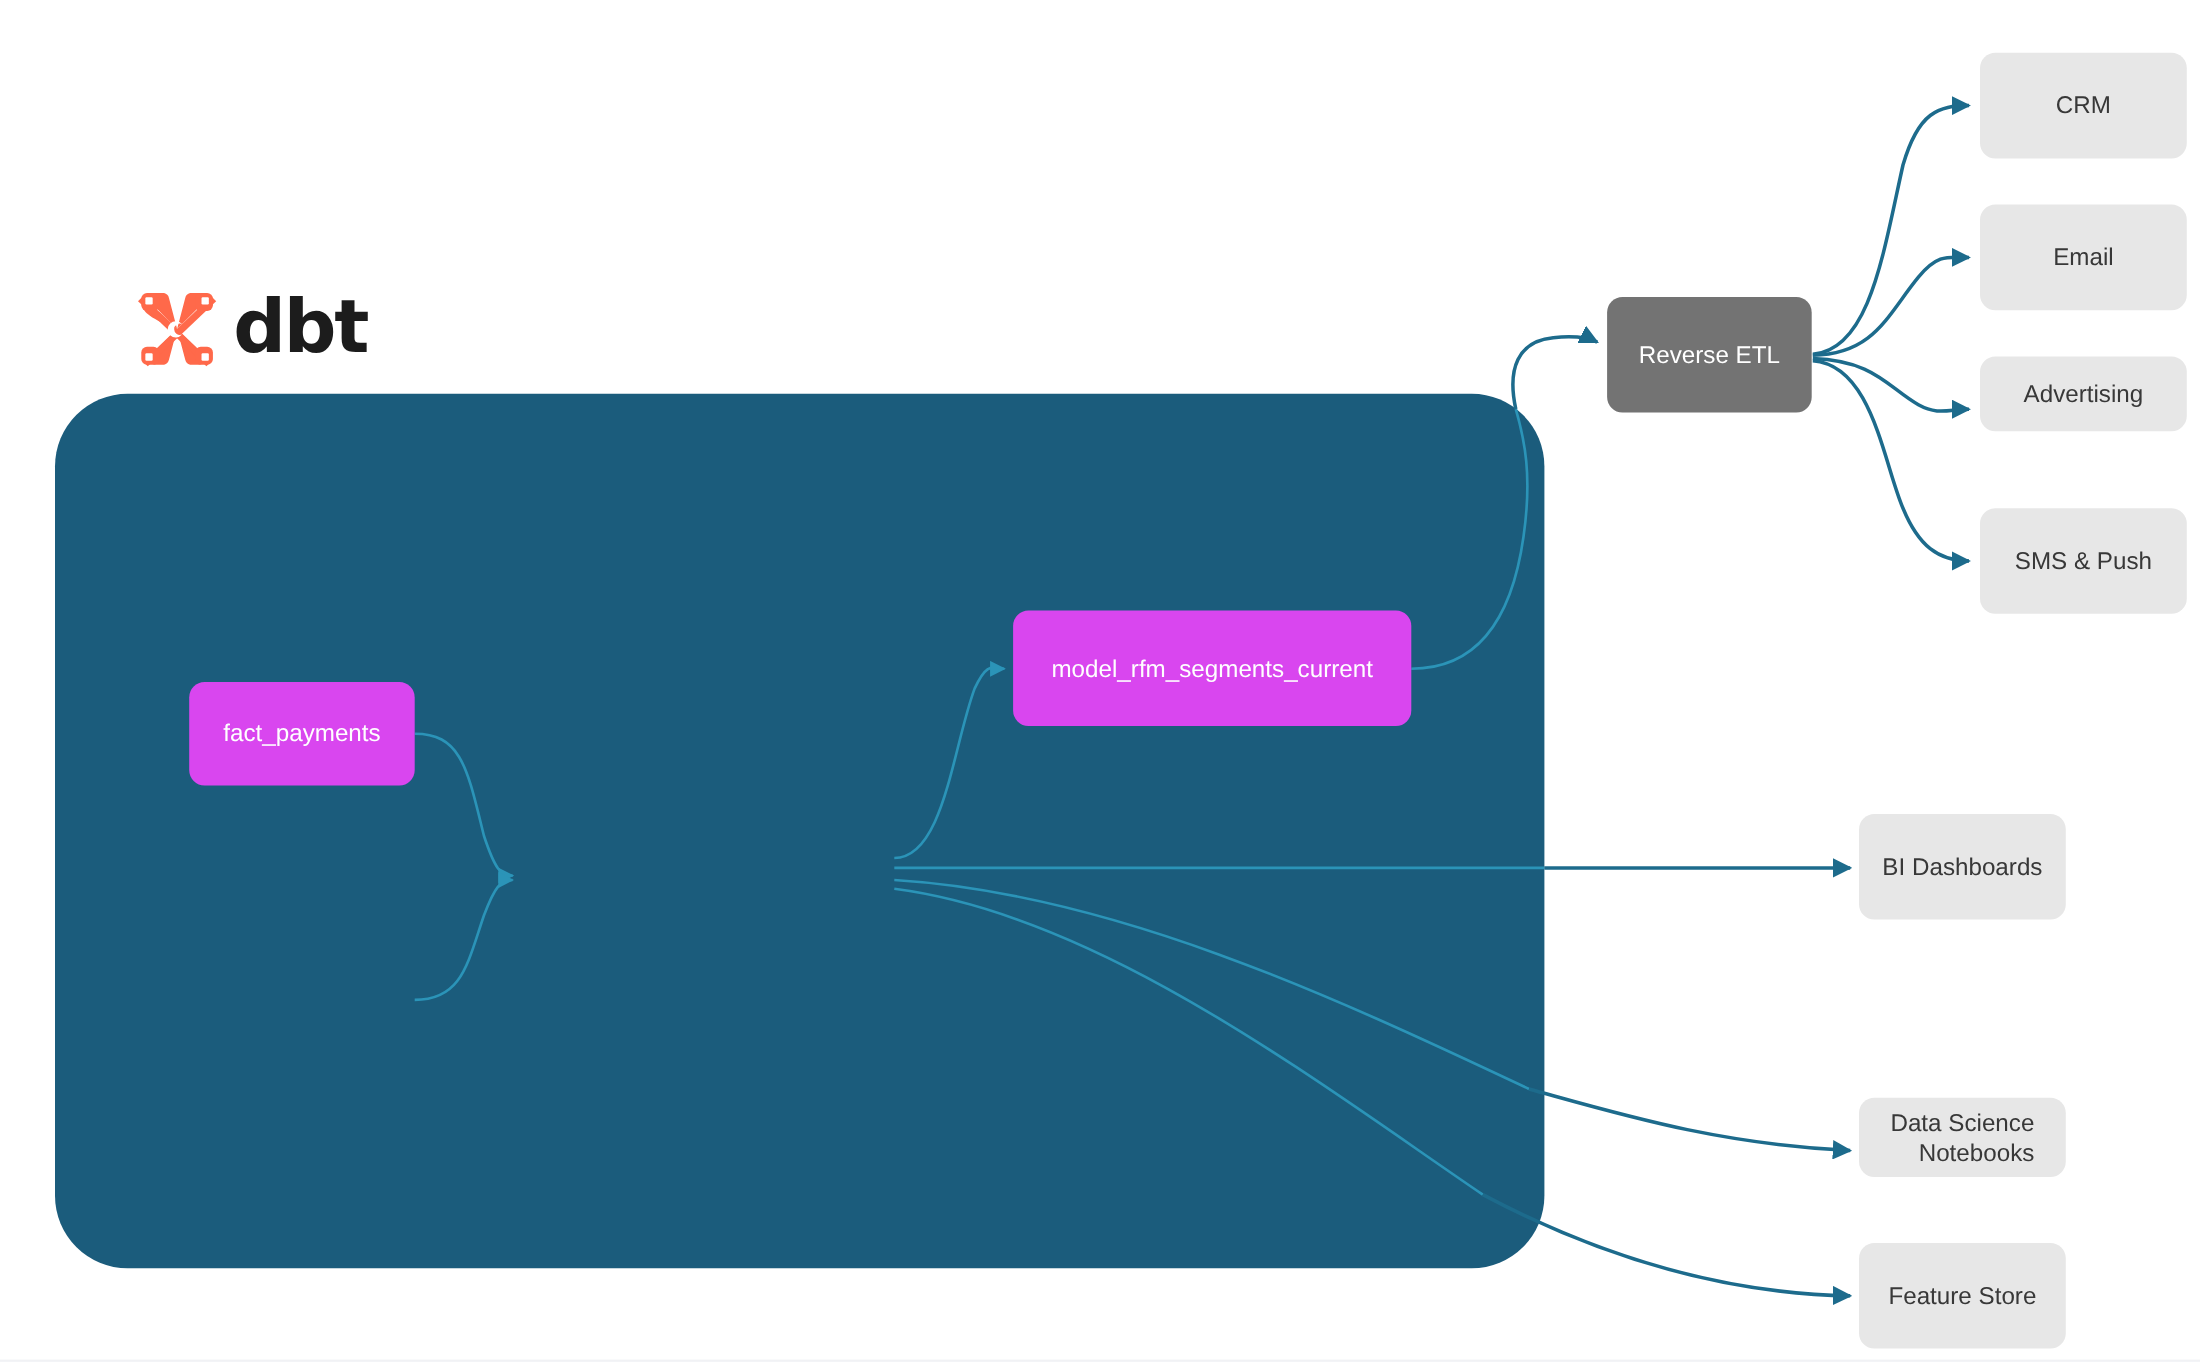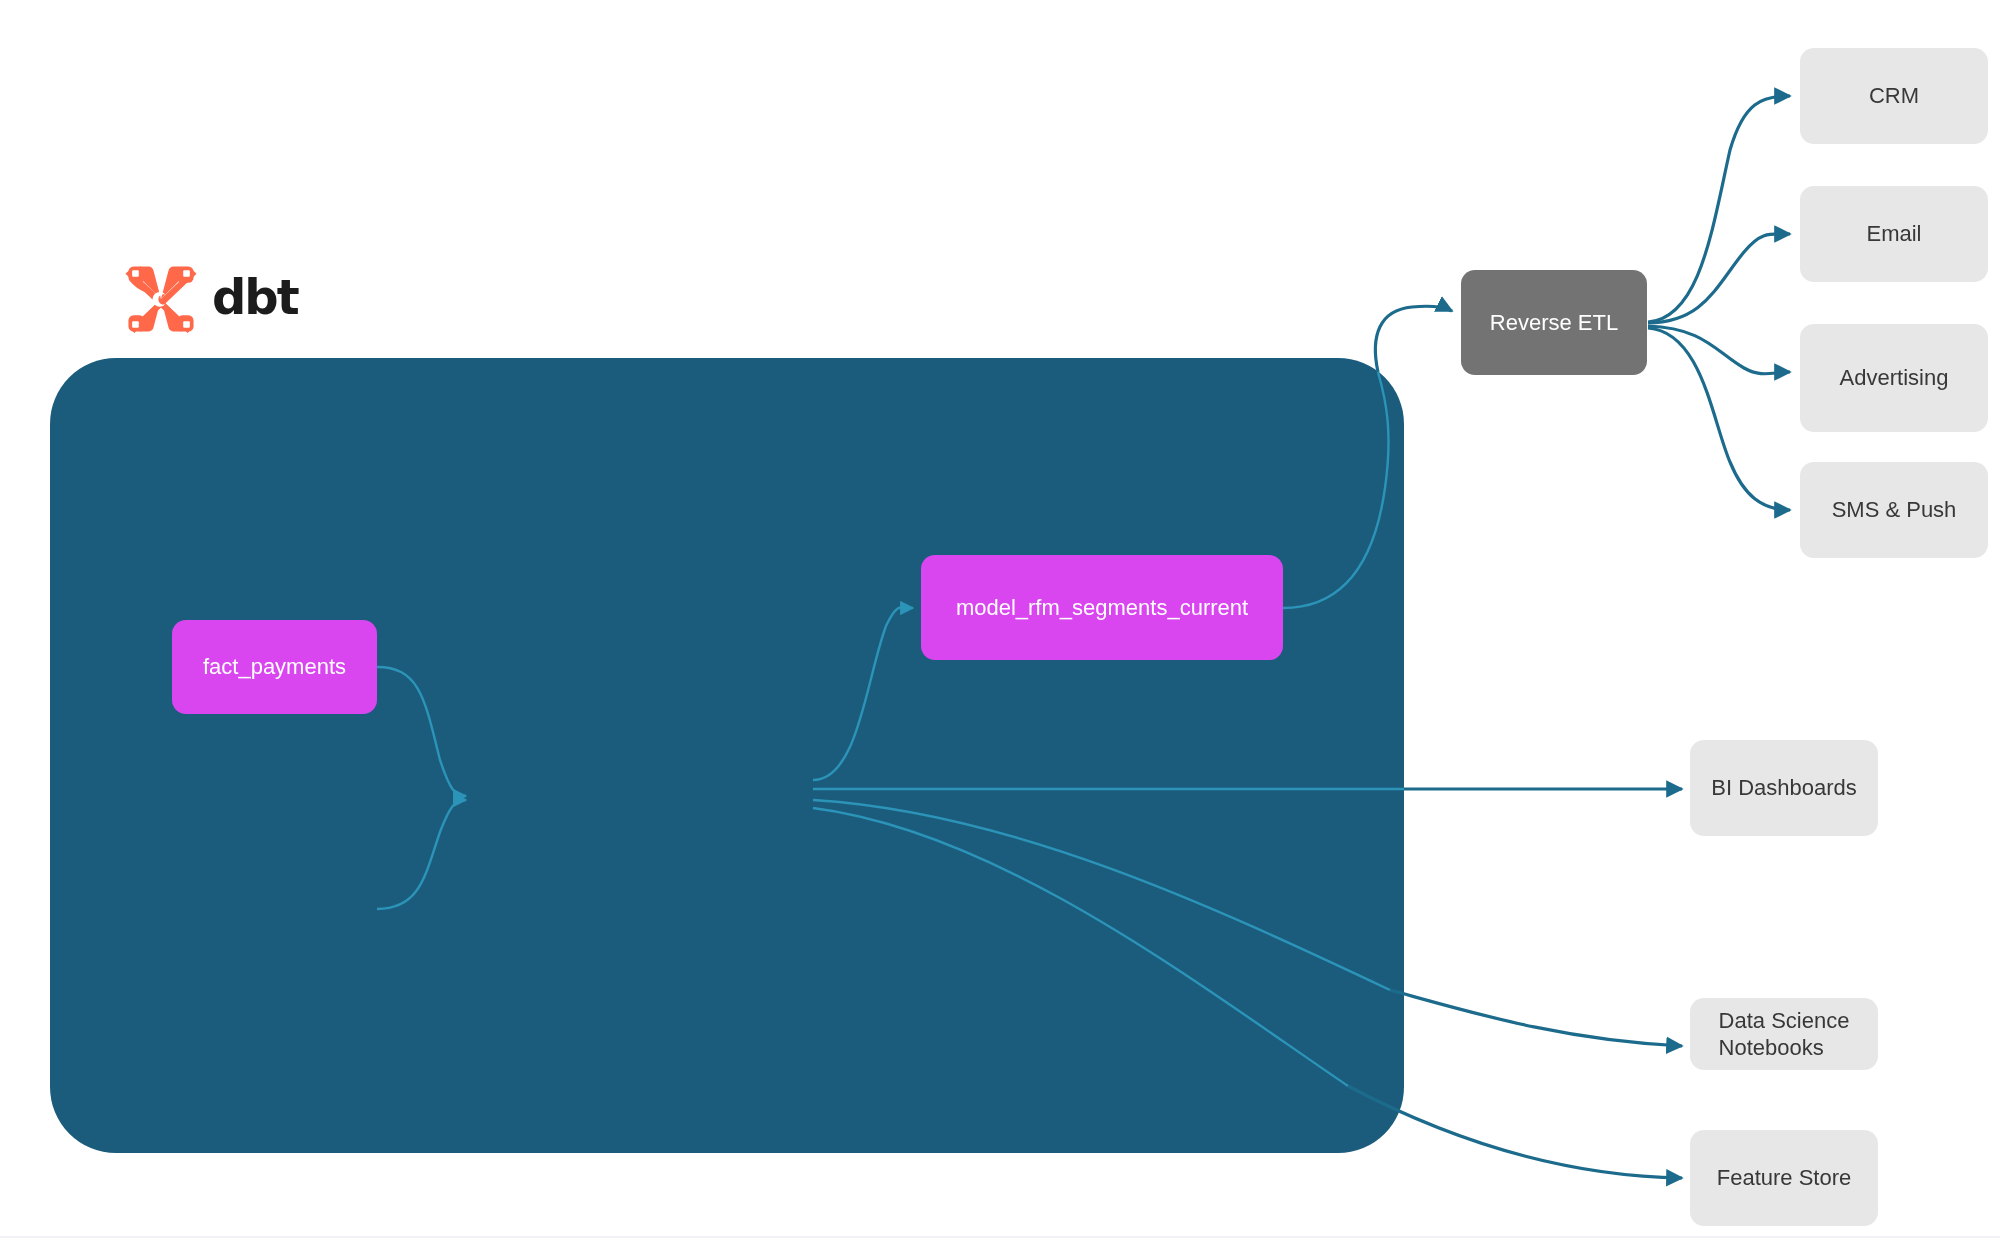--- a/index.html
+++ b/index.html
@@ -28,21 +28,21 @@
     gap: 14px;
   }
   #dbt-logo .mark {
     width: 74px;
     height: 74px;
     display: block;
   }
   #dbt-logo .wordmark {
     font-family: "DejaVu Sans", sans-serif;
     font-weight: 700;
-    font-size: 48px;
+    font-size: 67px;
     letter-spacing: -2px;
     color: #1c1c1c;
     line-height: 1;
     margin-top: -4px;
   }
 
   
   #dbt-container {
     position: absolute;
     left: 50px;
@@ -53,21 +53,21 @@
     border-radius: 66px;
   }
 
   
   .node {
     position: absolute;
     box-sizing: border-box;
     display: flex;
     align-items: center;
     justify-content: center;
-    text-align: left;
+    text-align: right;
     border-radius: 12px;
     line-height: 1.25;
   }
   .node-model {
     background: #d946ef;
     color: #ffffff;
     font-size: 22px;
     border-radius: 14px;
   }
   .node-green {
@@ -88,21 +88,21 @@
   #node-dim-calendar      { left: 172px;  top: 862px;  width: 205px; height: 94px; }
   #node-rfm-hist          { left: 474px;  top: 741px;  width: 339px; height: 110px; }
   #node-rfm-current       { left: 921px;  top: 555px;  width: 362px; height: 105px; }
 
   
   #node-reverse-etl       { left: 1461px; top: 270px;  width: 186px; height: 105px; }
 
   
   #node-crm               { left: 1800px; top: 48px;   width: 188px; height: 96px; }
   #node-email             { left: 1800px; top: 186px;  width: 188px; height: 96px; }
-  #node-advertising       { left: 1800px; top: 324px;  width: 188px; height: 108px; }
+  #node-advertising       { left: 1800px; top: 324px;  width: 188px; height: 68px; }
   #node-sms-push          { left: 1800px; top: 462px;  width: 188px; height: 96px; }
   #node-bi-dashboards     { left: 1690px; top: 740px;  width: 188px; height: 96px; }
   #node-ds-notebooks      { left: 1690px; top: 998px;  width: 188px; height: 72px; }
   #node-feature-store     { left: 1690px; top: 1130px; width: 188px; height: 96px; }
 
   
   svg.edges {
     position: absolute;
     left: 0;
     top: 0;

